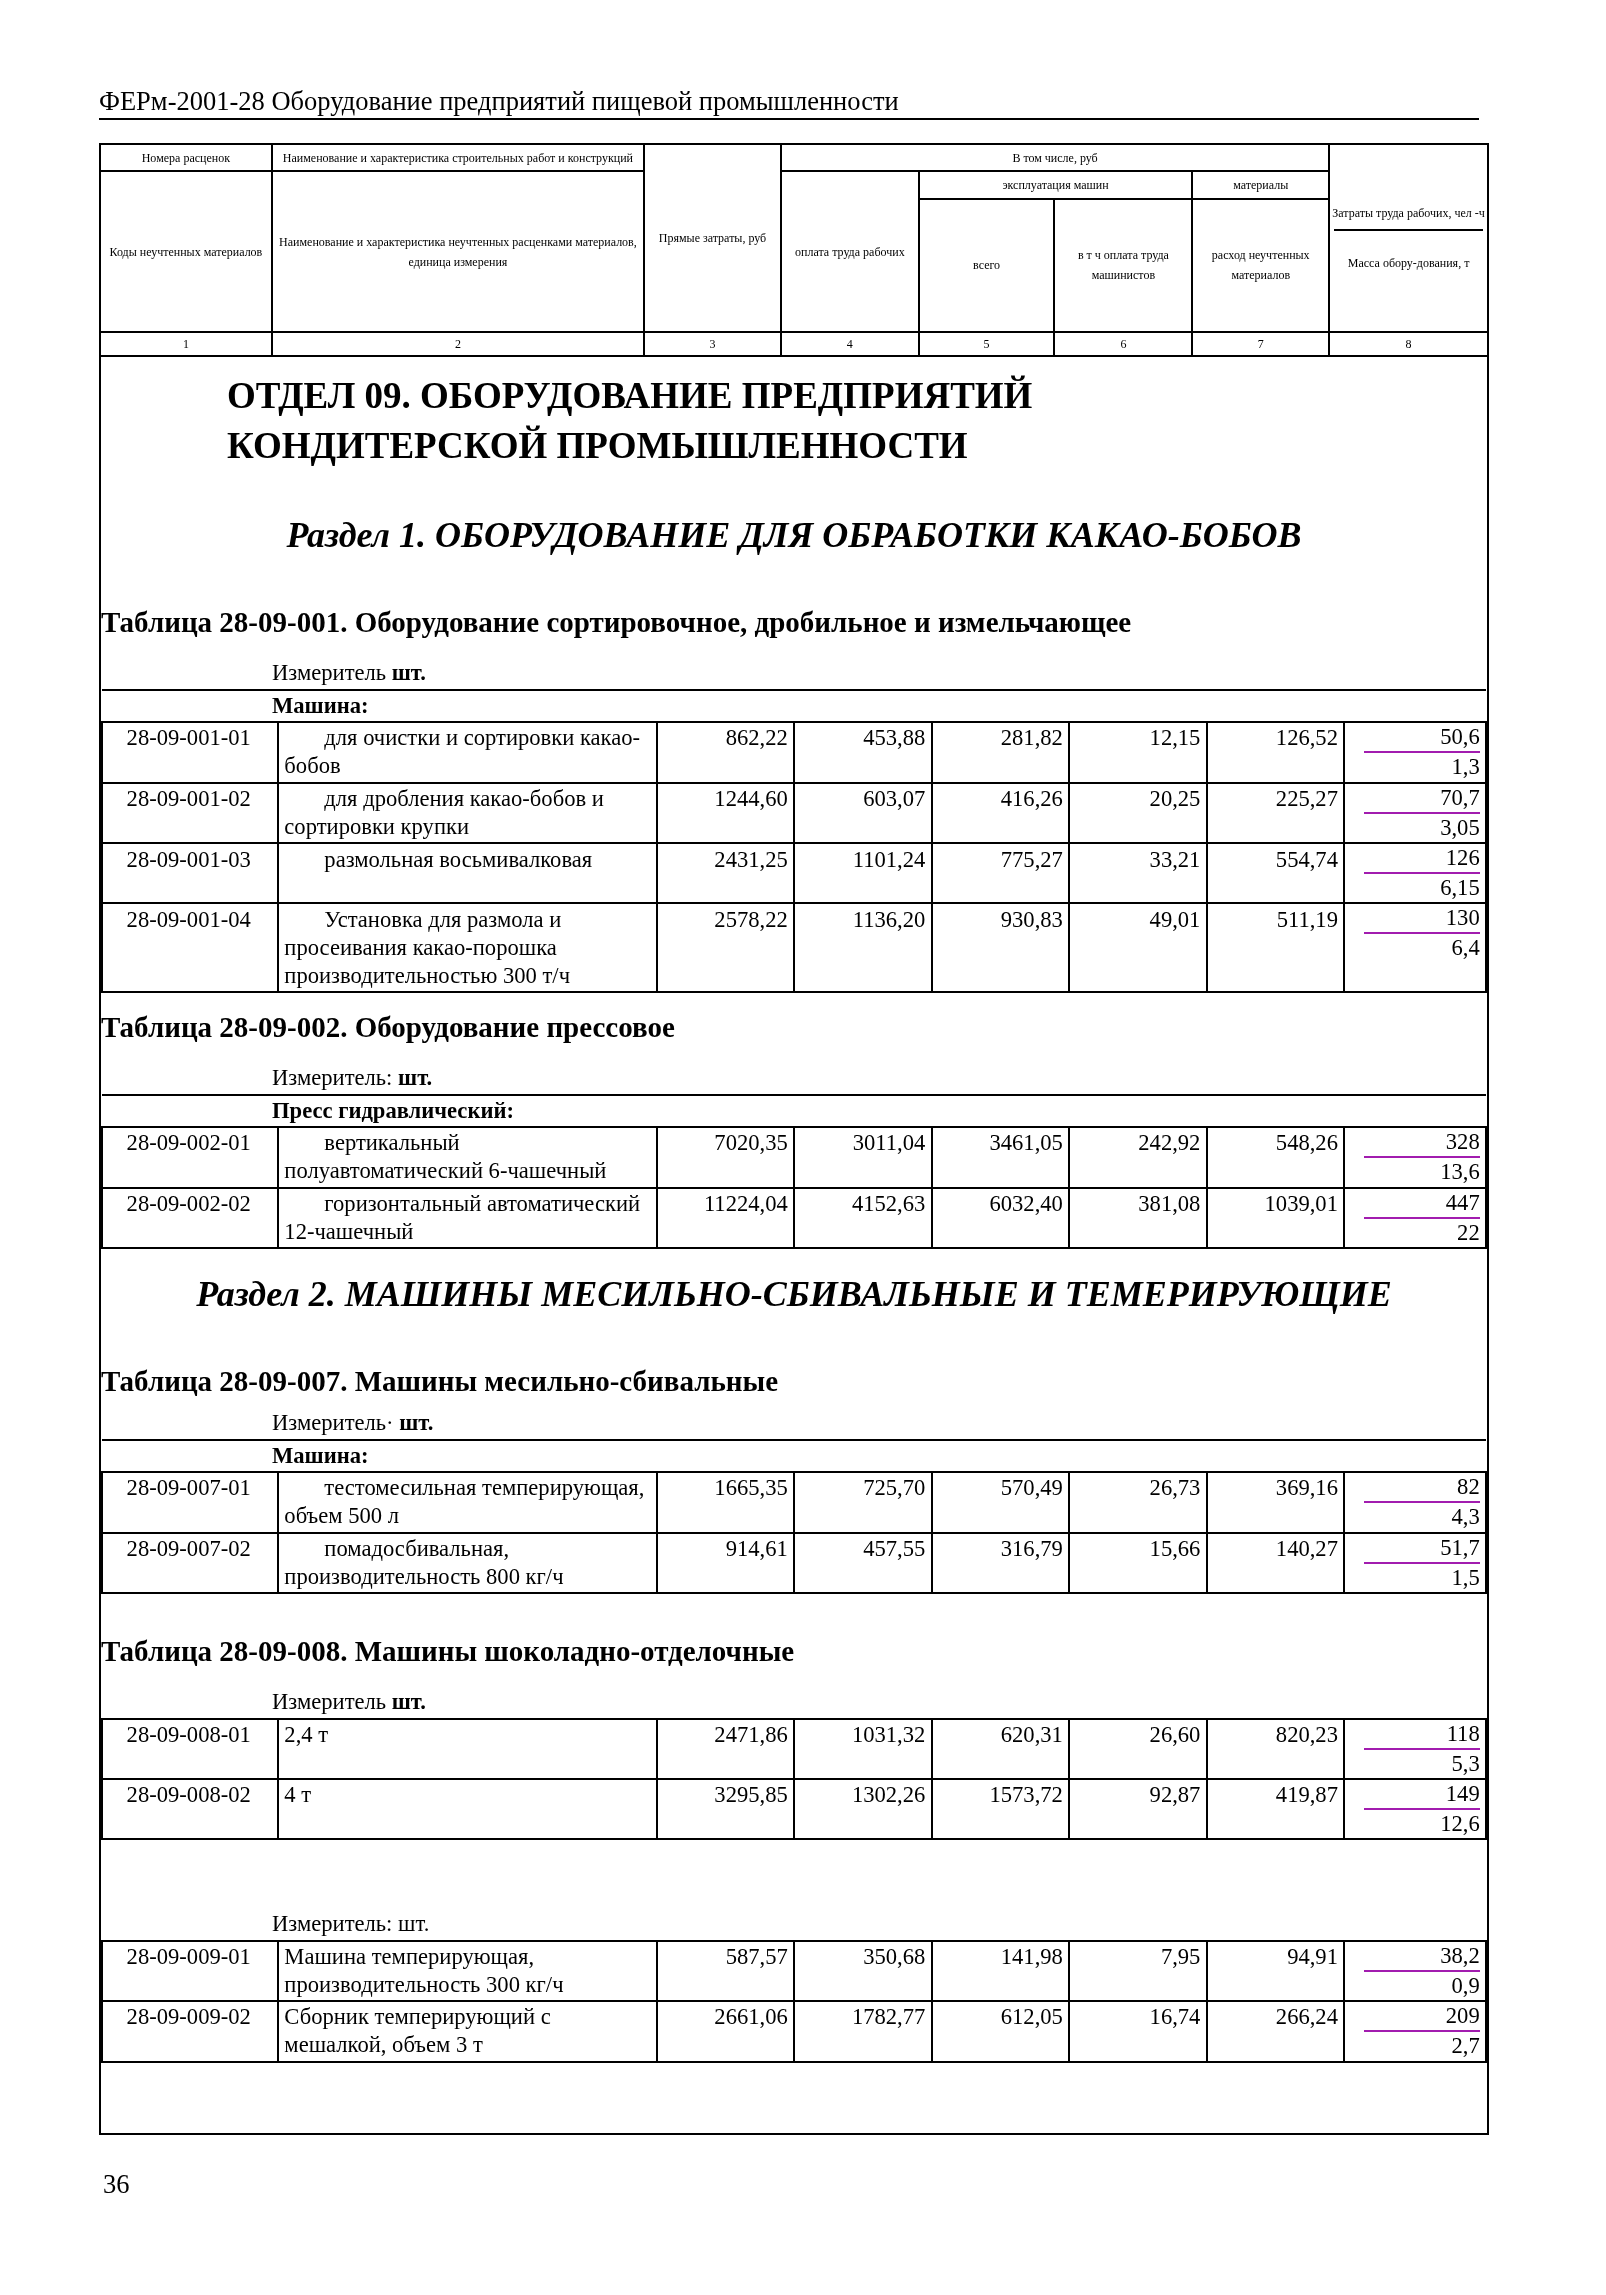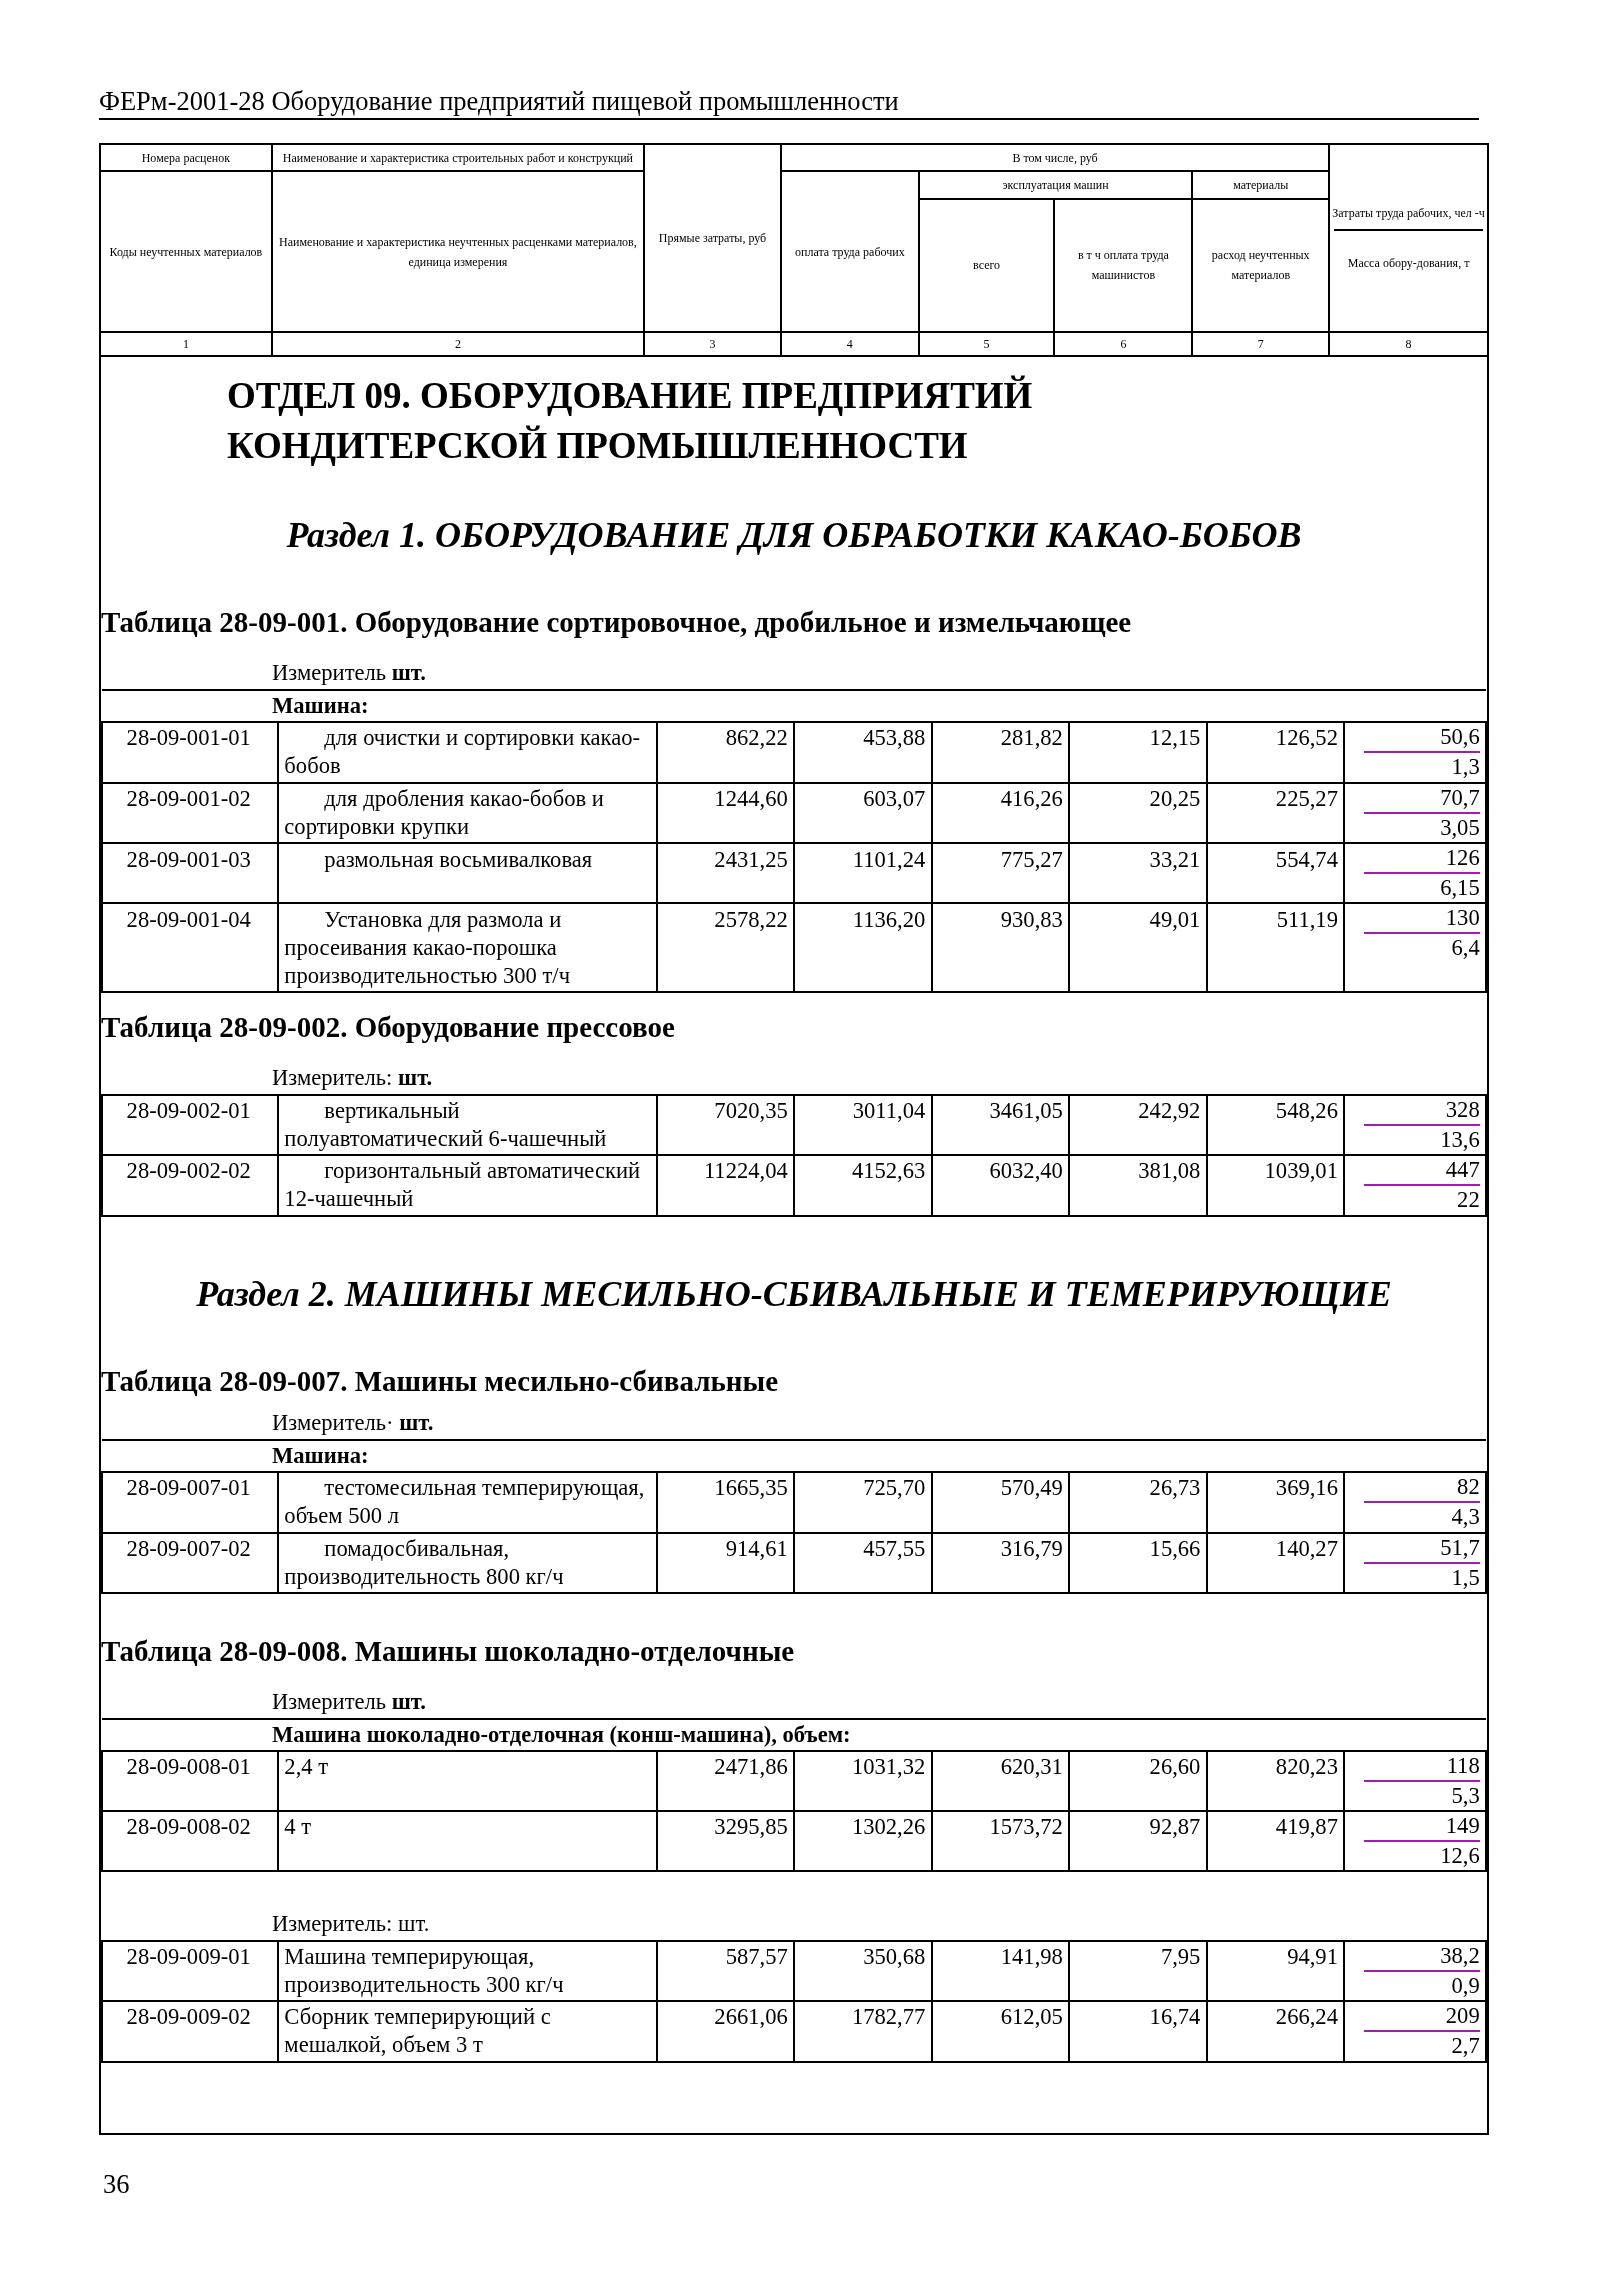--- a/index.html
+++ b/index.html
@@ -163,20 +163,23 @@
 
 <div class="block" style="top:1009px">
   <div class="h-table">Таблица 28-09-002. Оборудование прессовое</div>
   <table class="data" style="margin-top:17px">
     <tbody>
         <tr class="meas">
           <td colspan="8" class="span" style="border-top:none">
       <span>Измеритель:</span>
       <span class="bold">шт.</span></td>
         </tr>
+    <tr>
+          <td colspan="8" class="span bold">Пресс гидравлический:</td>
+        </tr>
     <tr style="height:58px">
       <td class="code">28-09-002-01</td>
       <td class="name"><span class="indent"></span><span>вертикальный полуавтоматический 6-чашечный</span></td>
       <td class="num">7020,35</td>
       <td class="num">3011,04</td>
       <td class="num">3461,05</td>
       <td class="num">242,92</td>
       <td class="num">548,26</td>
       <td class="last">
             <div class="frac-top">328</div>
@@ -248,23 +251,20 @@
 
 <div class="block" style="top:1633px">
   <div class="h-table">Таблица 28-09-008. Машины шоколадно-отделочные</div>
   <table class="data" style="margin-top:17px">
     <tbody>
         <tr class="meas">
           <td colspan="8" class="span" style="border-top:none">
       <span>Измеритель</span>
       <span class="bold">шт.</span></td>
         </tr>
-    <tr>
-          <td colspan="8" class="span bold">Машина шоколадно-отделочная (конш-машина), объем:</td>
-        </tr>
     <tr style="height:58px">
       <td class="code">28-09-008-01</td>
       <td class="name">2,4 т</td>
       <td class="num">2471,86</td>
       <td class="num">1031,32</td>
       <td class="num">620,31</td>
       <td class="num">26,60</td>
       <td class="num">820,23</td>
       <td class="last">
             <div class="frac-top">118</div>

